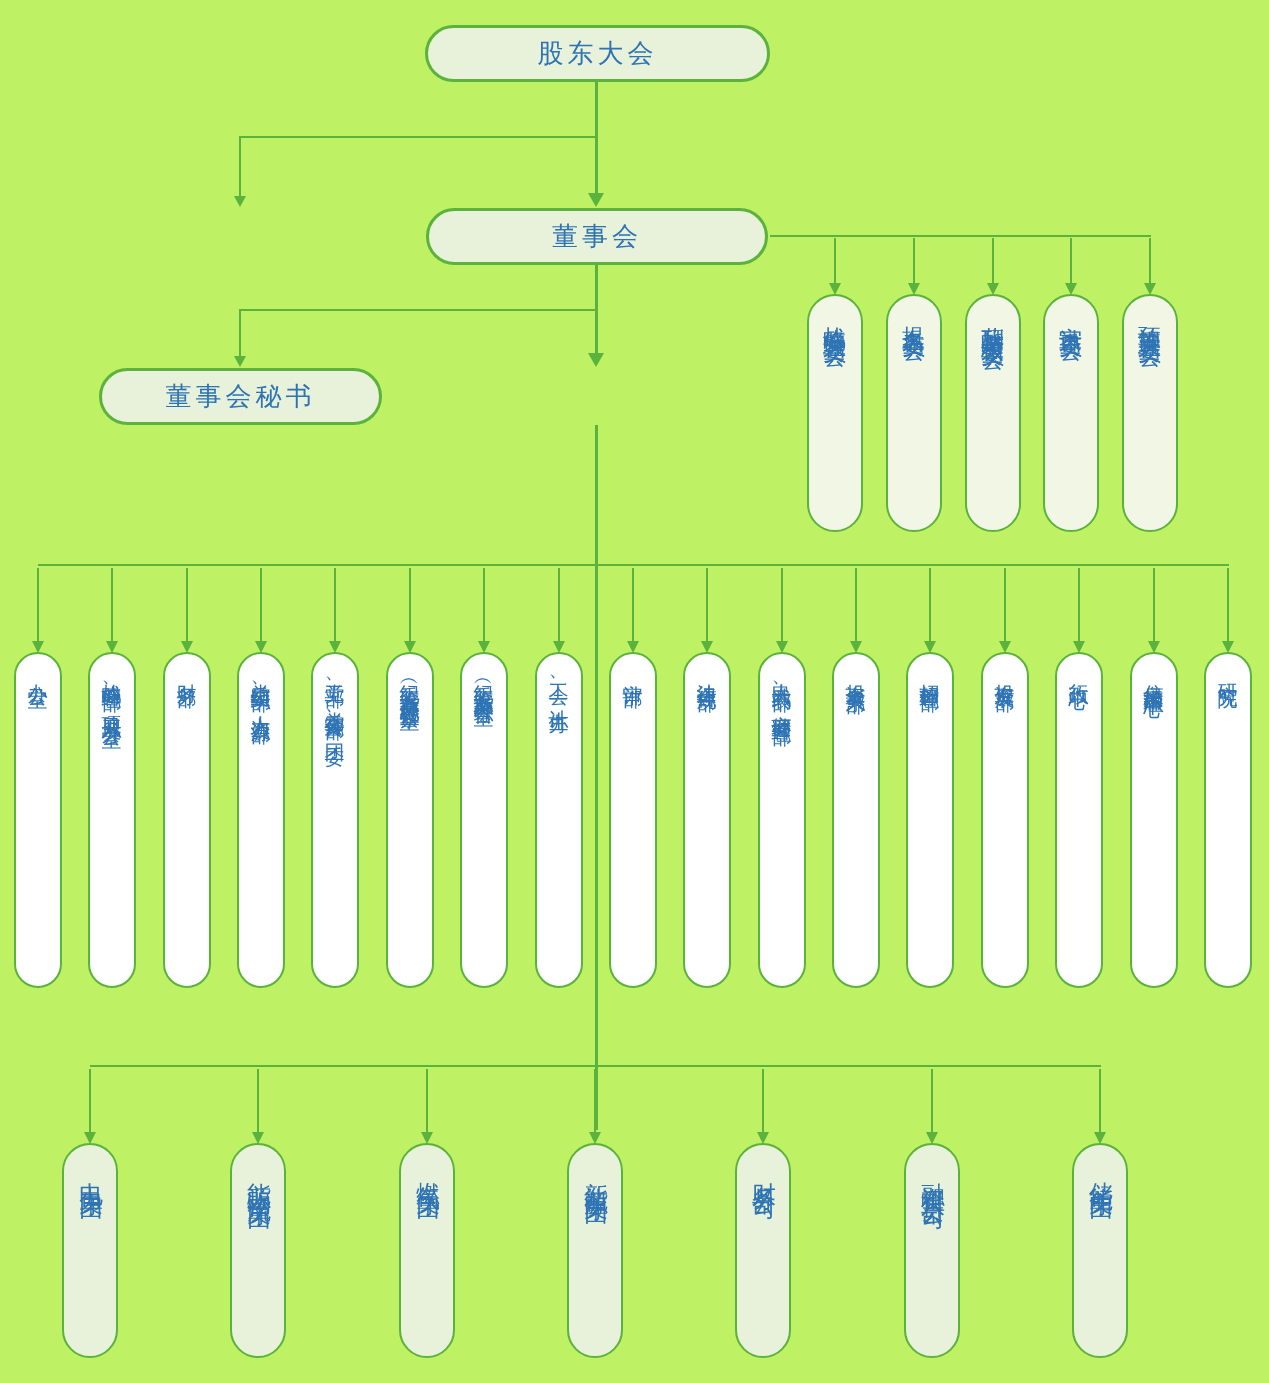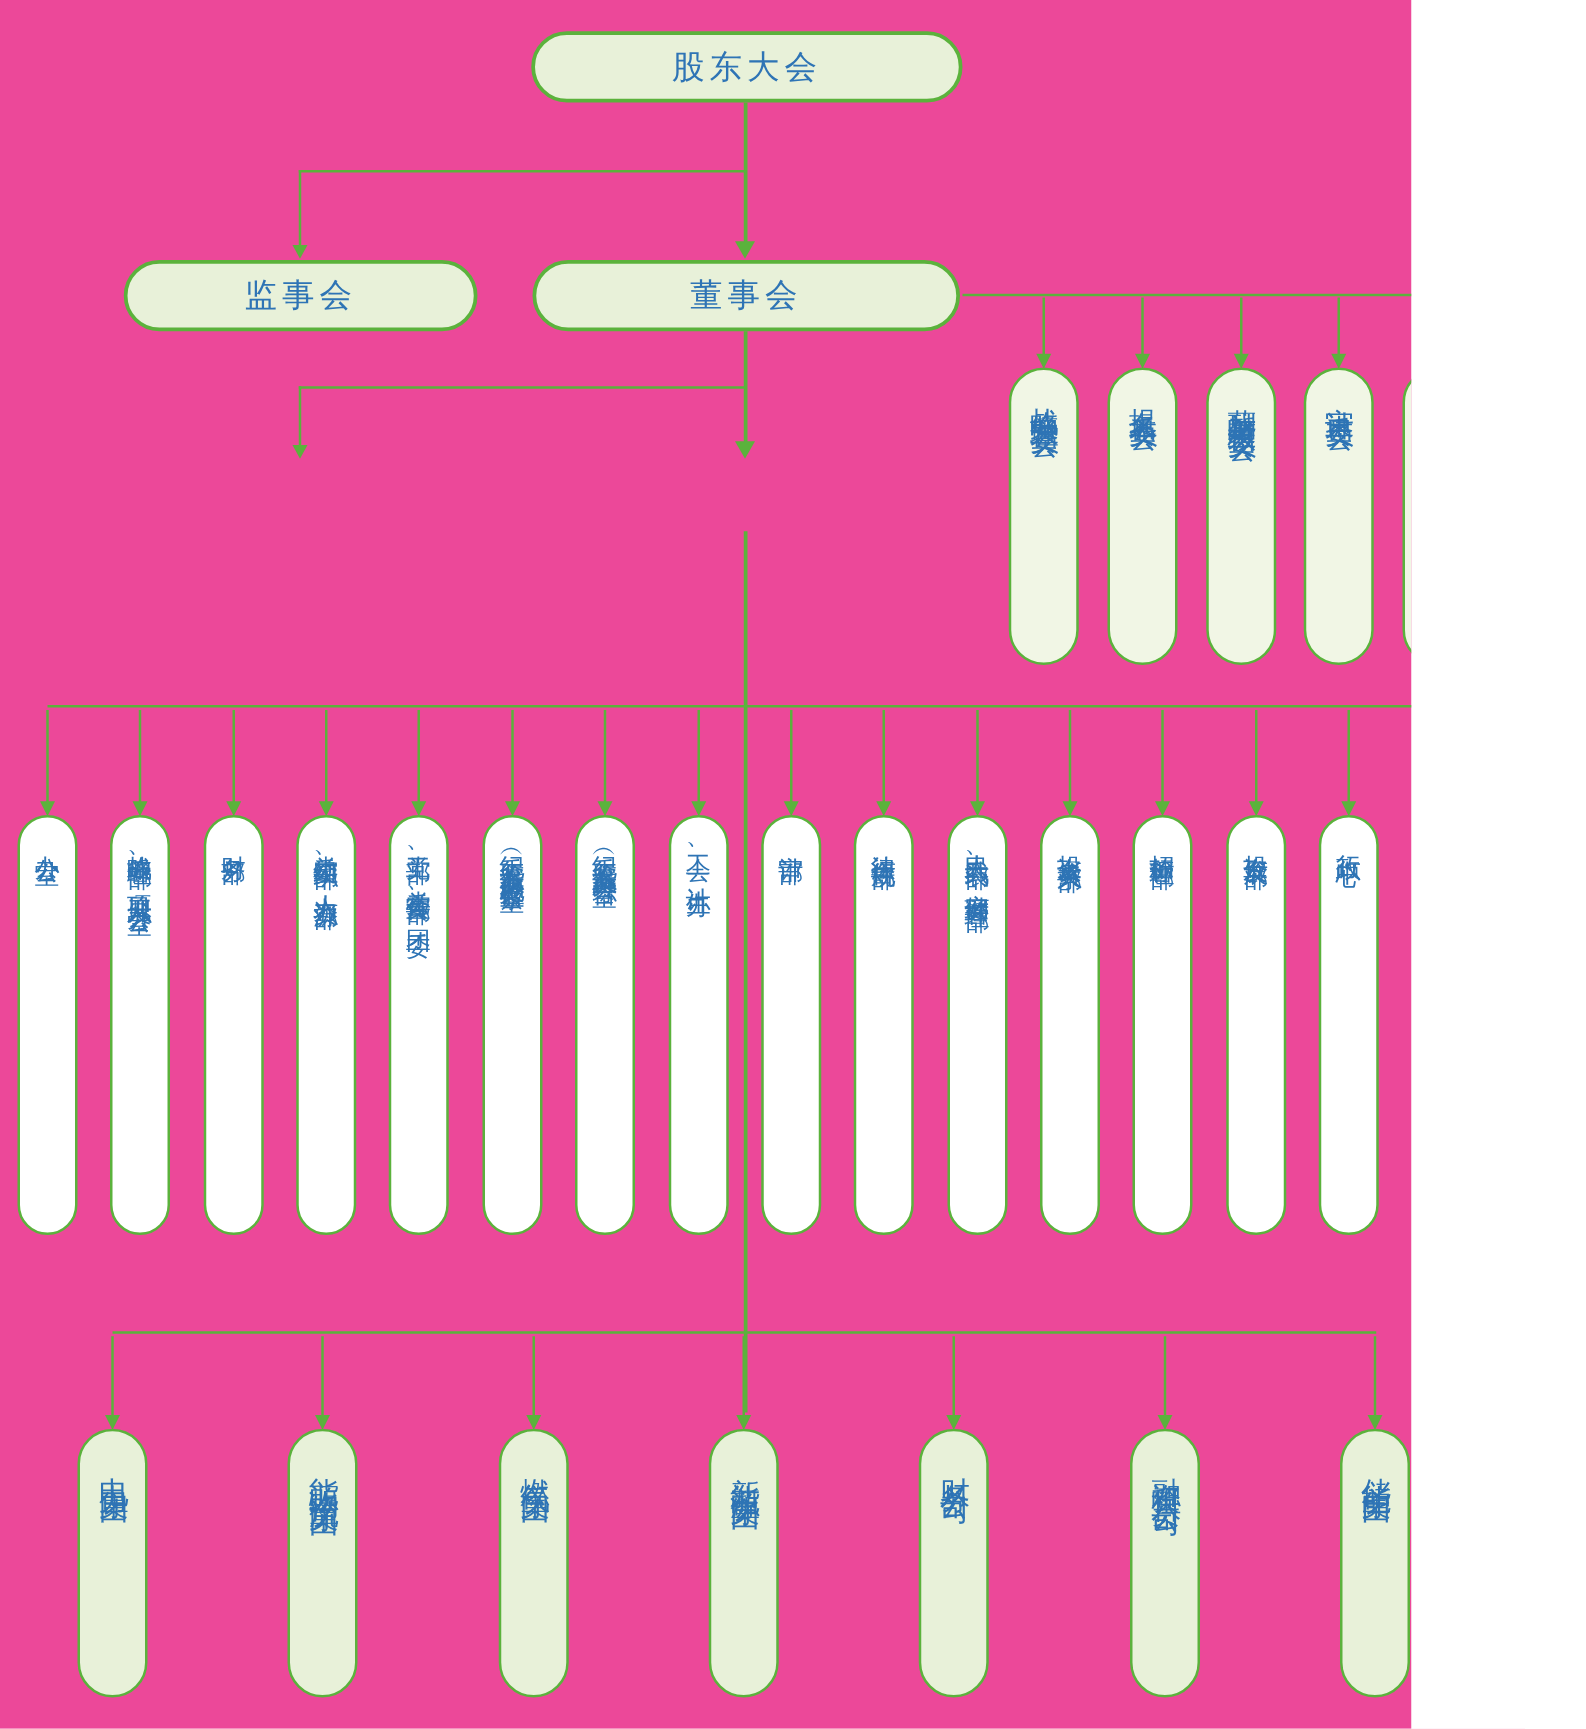--- a/index.html
+++ b/index.html
@@ -3,21 +3,21 @@
 <meta charset="utf-8">
 <style>
   :root{
     --green:#5bb23c;
     --fill:#e8f1d9;
     --fill-pale:#f1f6e5;
     --blue:#2e74b5;
   }
   html,body{margin:0;padding:0;background:#ffffff;}
   body{font-family:"DejaVu Sans",sans-serif;}
-  #canvas{position:relative;width:1129px;height:1383px;background:#ec4899;overflow:hidden;}
+  #canvas{position:relative;width:1269px;height:1383px;background:#bef264;overflow:hidden;}
 
   
   .hpill{
     position:absolute;height:57px;box-sizing:border-box;
     background:var(--fill);border:3px solid var(--green);border-radius:30px;
     display:flex;align-items:center;justify-content:center;
     color:var(--blue);font-size:26px;font-weight:500;letter-spacing:4px;
   }
 
   
@@ -64,24 +64,24 @@
       border-right:6px solid transparent;border-top:11px solid var(--green);}
   .ah.big{border-left-width:8px;border-right-width:8px;border-top-width:14px;}
 </style>
 </head>
 <body>
 
 <div id="canvas">
 
   <div class="hpill" style="left:425px;top:25px;width:345px;">股东大会</div>
 
-  <div class="hpill" style="left:99px;top:208px;width:283px;">监事会</div>
 
   <div class="hpill" style="left:426px;top:208px;width:342px;">董事会</div>
 
+  <div class="hpill" style="left:99px;top:368px;width:283px;">董事会秘书</div>
 
 
   <div class="line" style="left:595px;top:82px;width:3px;height:112px;"></div>
   <div class="ah big" style="left:588px;top:193px;"></div>
 
   <div class="line" style="left:239px;top:136px;width:358px;height:2px;"></div>
   <div class="line" style="left:239px;top:136px;width:2px;height:61px;"></div>
   <div class="ah" style="left:234px;top:196px;"></div>
 
   <div class="line" style="left:770px;top:235px;width:381px;height:2px;"></div>

